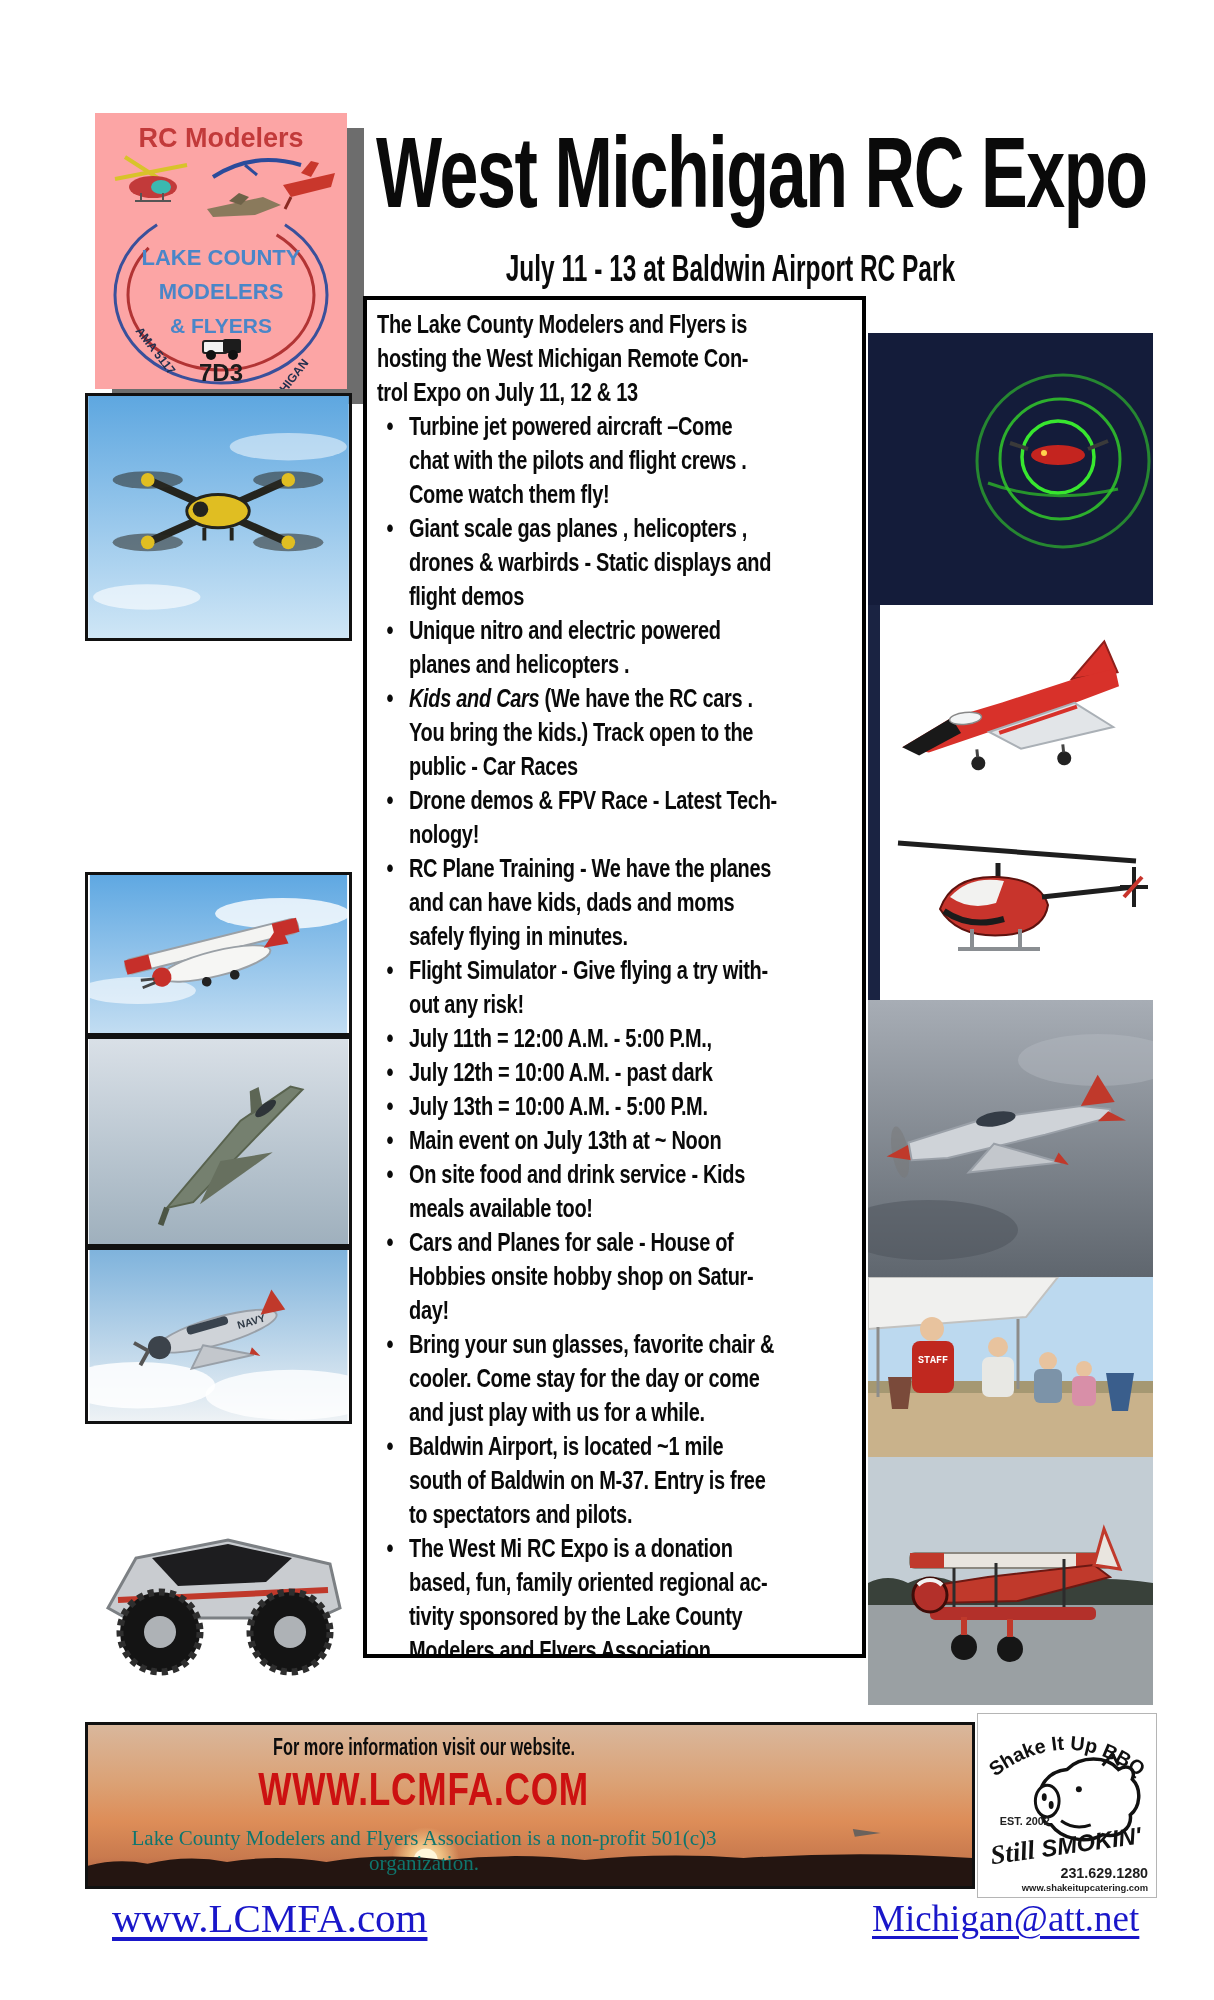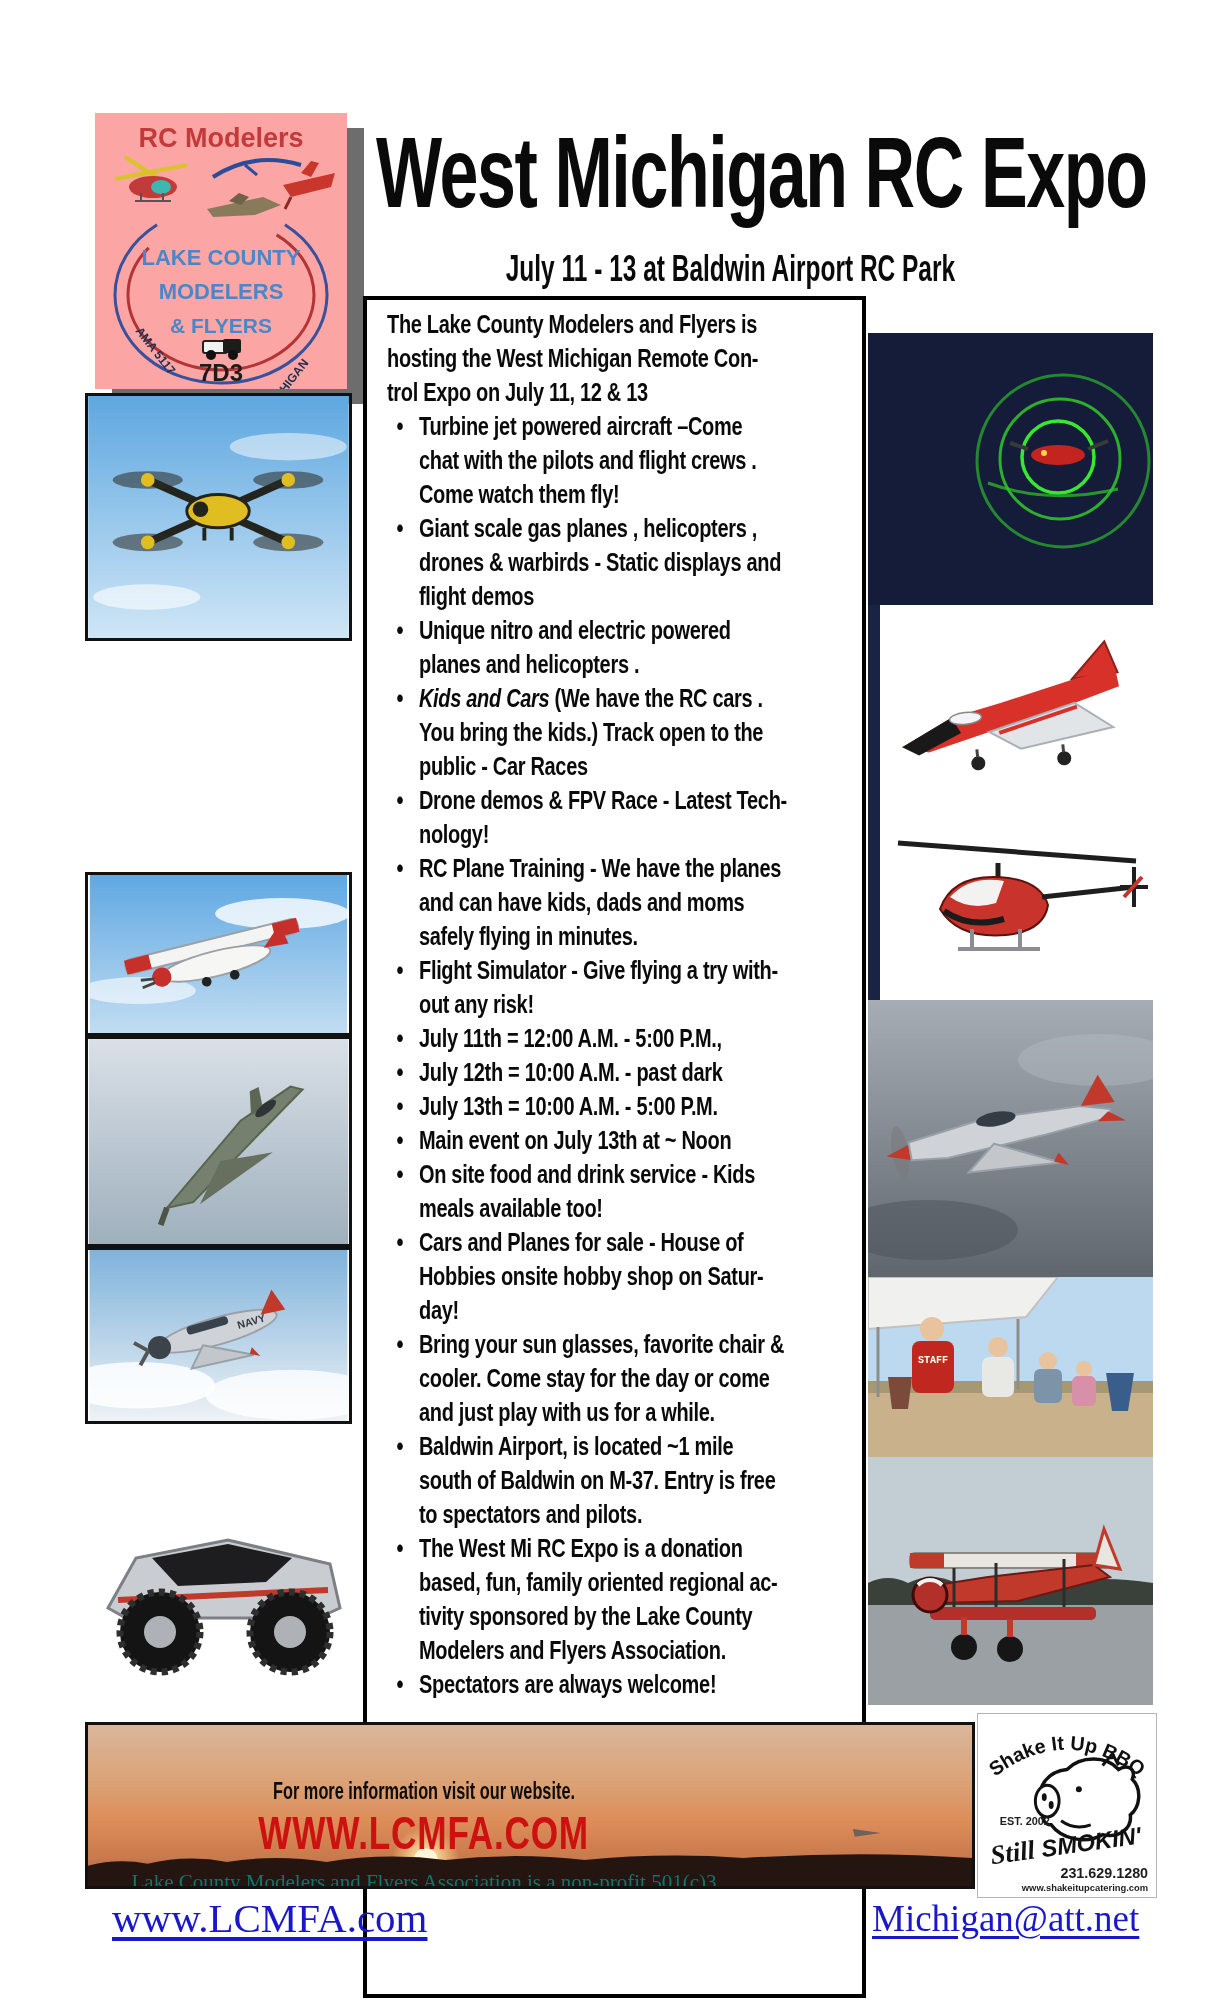--- a/index.html
+++ b/index.html
@@ -14,40 +14,40 @@
 
   
   .main-title { position:absolute; left:376px; top:120px; white-space:nowrap;
                 font-weight:bold; font-size:100px; line-height:1.05; letter-spacing:-2px;
                 color:#0a0a0a; transform:scaleX(.70); transform-origin:left top; }
   .subtitle-wrap { position:absolute; left:400px; top:248px; width:590px; text-align:center; }
   .subtitle-wrap span { display:inline-block; font-weight:bold; font-size:36px; color:#0a0a0a;
                 white-space:nowrap; transform:scaleX(.68); transform-origin:center top; }
 
   
-  .info-box { position:absolute; left:363px; top:296px; width:503px; height:1702px;
-              border:4px solid #000; background:#fff; padding:7px 6px 0 20px; overflow:hidden; }
+  .info-box { position:absolute; left:363px; top:296px; width:503px; height:1362px;
+              border:4px solid #000; background:#fff; padding:7px 6px 0 10px; overflow:hidden; }
   .squeeze { transform:scaleX(.80); transform-origin:top left; width:125%; }
   .info-text { font-weight:bold; font-size:25px; line-height:34px; letter-spacing:-.4px;
                color:#0a0a0a; white-space:pre-line; }
   ul.bullets { list-style:none; }
   ul.bullets li { position:relative; padding-left:40px; }
   ul.bullets li::before { content:"•"; position:absolute; left:12px; top:0; }
 
   
   .photo { position:absolute; overflow:hidden; }
   .photo svg { display:block; width:100%; height:100%; }
   .bordered { border:3px solid #111; }
   .dark-edge { position:absolute; left:868px; top:605px; width:12px; height:395px; background:#1a2342; }
 
   
   .banner { position:absolute; left:85px; top:1722px; width:890px; height:167px;
             border:3px solid #111; overflow:hidden; }
   .banner svg.bg { position:absolute; inset:0; width:100%; height:100%; }
-  .banner-text { position:relative; width:672px; text-align:center; padding-top:8px;margin-top:44px; }
+  .banner-text { position:relative; width:672px; text-align:center; padding-top:8px; }
   .banner-head span { display:inline-block; font-weight:bold; font-size:24px; color:#0c0c0c;
             white-space:nowrap; transform:scaleX(.68); }
   .banner-url  span { display:inline-block; font-weight:bold; font-size:47px; color:#cc1111;
             white-space:nowrap; letter-spacing:1px; transform:scaleX(.75); }
   .banner-nonprofit { margin-top:10px; font-family:"Liberation Serif", serif;
             font-size:21px; color:#0f766e; }
 
   
   .bbq-box { position:absolute; left:977px; top:1713px; width:180px; height:185px;
              background:#fff; border:1px solid #b5b5b5; }

